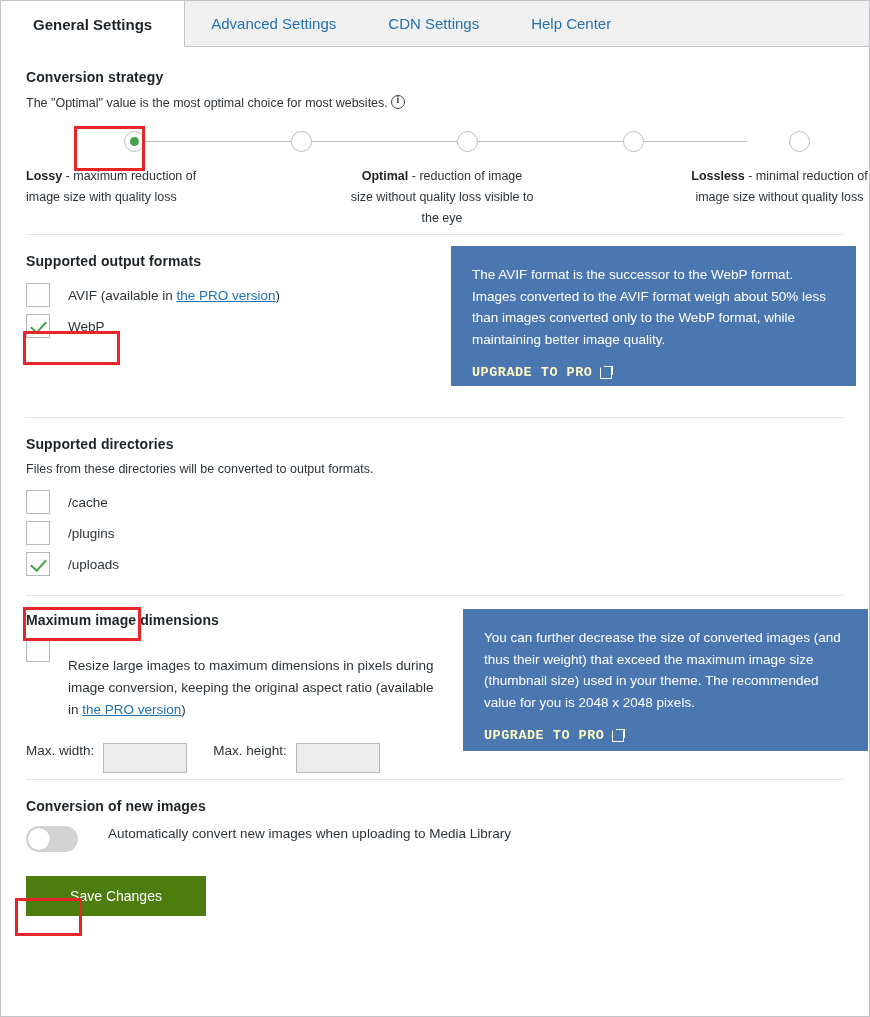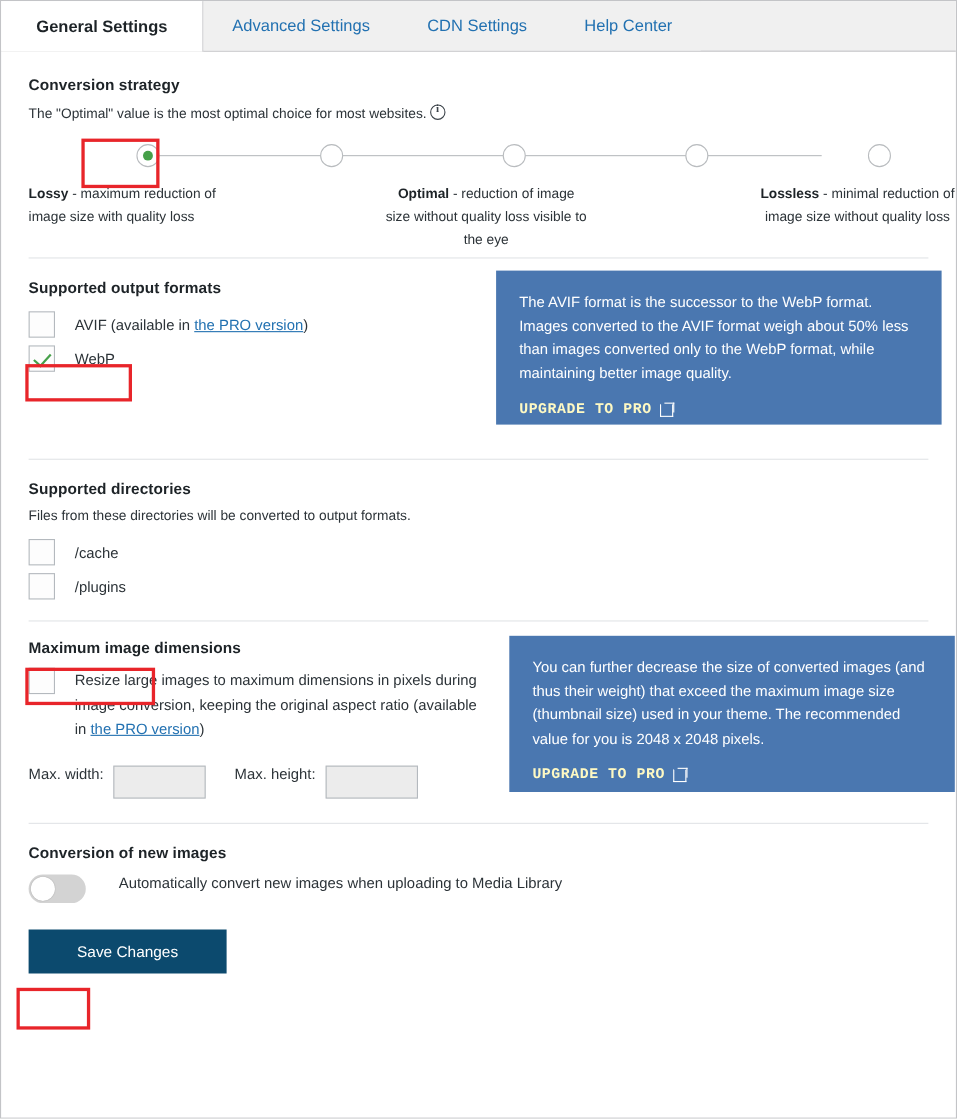--- a/index.html
+++ b/index.html
@@ -277,21 +277,21 @@
     font-size: 13.5px;
     color: #2c3338;
     margin-left: 30px;
   }
 
   
   .save-btn {
     margin-top: 24px;
     width: 180px;
     height: 40px;
-    background: #0c4a6e;
+    background: #4d7c0f;
     color: #ffffff;
     border: none;
     font-family: "Liberation Sans", sans-serif;
     font-size: 14px;
     cursor: pointer;
   }
 </style>
 </head>
 <body>
 
@@ -366,30 +366,34 @@
     <p class="sec-desc" style="margin-bottom:14px;">Files from these directories will be converted to output formats.</p>
 
     <div class="cbrow">
       <span class="cbox"></span>
       <span class="cblabel">/cache</span>
     </div>
     <div class="cbrow">
       <span class="cbox"></span>
       <span class="cblabel">/plugins</span>
     </div>
+    <div class="cbrow">
+      <span class="cbox checked"></span>
+      <span class="cblabel">/uploads</span>
+    </div>
   </div>
 
   <div class="divider" style="margin-top:19px;"></div>
 
   <div class="section" style="padding-top:16px; height:183px;">
     <h2 class="sec-title">Maximum image dimensions</h2>
 
     <div class="cbrow" style="margin-top:10px; width:420px;">
       <span class="cbox"></span>
-      <span class="cblabel" style="line-height:22px;"><span>Resize large images to maximum dimensions in pixels during image conversion, keeping the original aspect ratio (available in </span><a class="link">the PRO version</a><span>)</span></span>
+      <span class="cblabel" style="line-height:22px;margin-top:16px;"><span>Resize large images to maximum dimensions in pixels during image conversion, keeping the original aspect ratio (available in </span><a class="link">the PRO version</a><span>)</span></span>
     </div>
 
     <div class="dims-row">
       <label>Max. width:</label>
       <input class="txtinput" type="text" value="" style="">
       <label>Max. height:</label>
       <input class="txtinput" type="text" value="" style="">
     </div>
 
     <div class="promo" style="left:462px; top:13px; width:405px; height:142px;">

